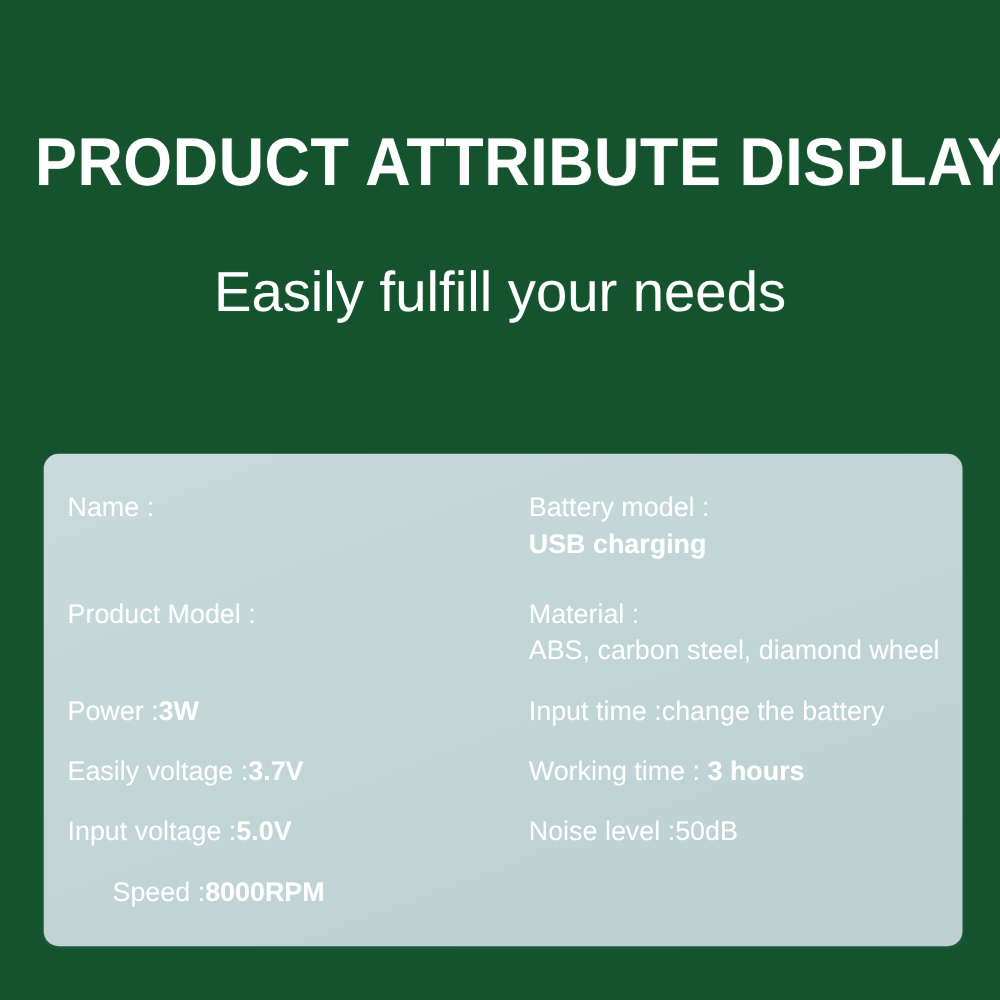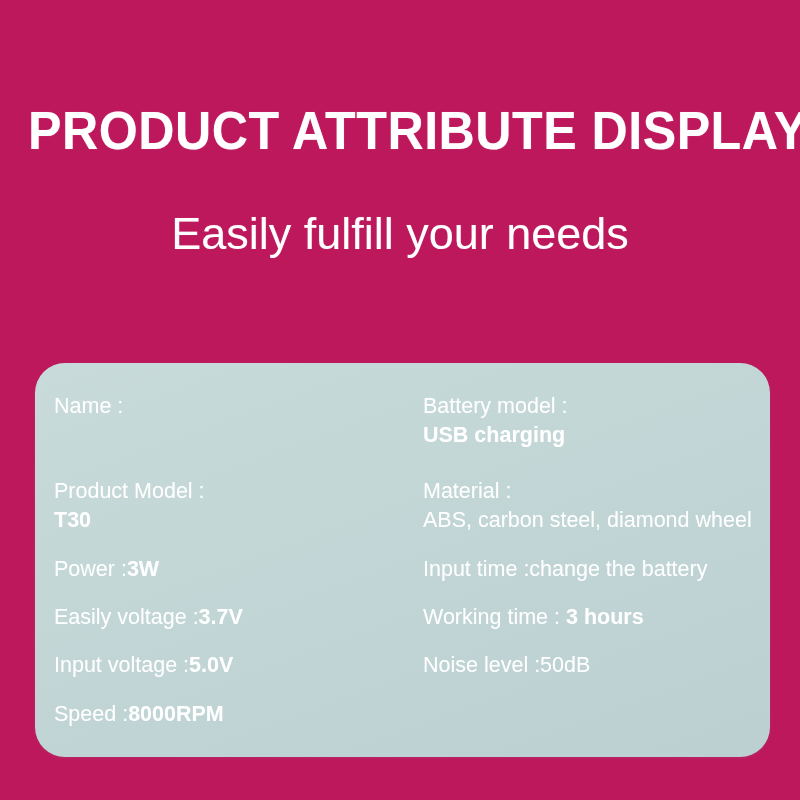--- a/index.html
+++ b/index.html
@@ -12,21 +12,21 @@
     height: 800px;
     overflow: hidden;
     font-family: "Liberation Sans", sans-serif;
     background: #9db3b7;
   }
 
   #page {
     position: relative;
     width: 800px;
     height: 800px;
-    background: #be185d;
+    background: #14532d;
   }
 
   
   .title {
     position: absolute;
     left: 0;
     top: 103px;
     width: 800px;
     text-align: center;
     color: #ffffff;
@@ -53,21 +53,21 @@
     text-shadow: 0 0 1px rgba(255,255,255,0.25);
   }
 
   
   .spec-card {
     position: absolute;
     left: 35px;
     top: 363px;
     width: 735px;
     height: 394px;
-    border-radius: 30px;
+    border-radius: 12px;
     background: linear-gradient(160deg,
                 #c8dada 0%,
                 #c3d6d6 42%,
                 #bfd3d4 72%,
                 #bcd0d2 100%);
     box-shadow: 0 1px 3px rgba(120,145,150,0.18);
     overflow: hidden;
   }
 
   .spec-grid {
@@ -109,21 +109,21 @@
   .row .line2 {
     display: block;
   }
 
   
   .r1 { top: 29px;  }
   .r2 { top: 114px; }
   .r3 { top: 192px; }
   .r4 { top: 240px; }
   .r5 { top: 288px; }
-  .r6 { top: 337px; }
+  .r6 { top: 337px; margin-left: 36px; }
 </style>
 </head>
 <body>
 
 <div id="page">
 
   <div class="title">PRODUCT ATTRIBUTE DISPLAY</div>
 
   <div class="subtitle">Easily fulfill your needs</div>
 
@@ -131,21 +131,20 @@
     <div class="spec-grid">
 
       <div class="col col-left">
 
         <div class="row r1">
           <span class="lbl">Name :</span>
         </div>
 
         <div class="row r2">
           <span class="lbl">Product Model :</span>
-          <span class="line2 val">T30</span>
         </div>
 
         <div class="row r3">
           <span class="lbl">Power :</span><span class="val">3W</span>
         </div>
 
         <div class="row r4">
           <span class="lbl">Easily voltage :</span><span class="val">3.7V</span>
         </div>
 

